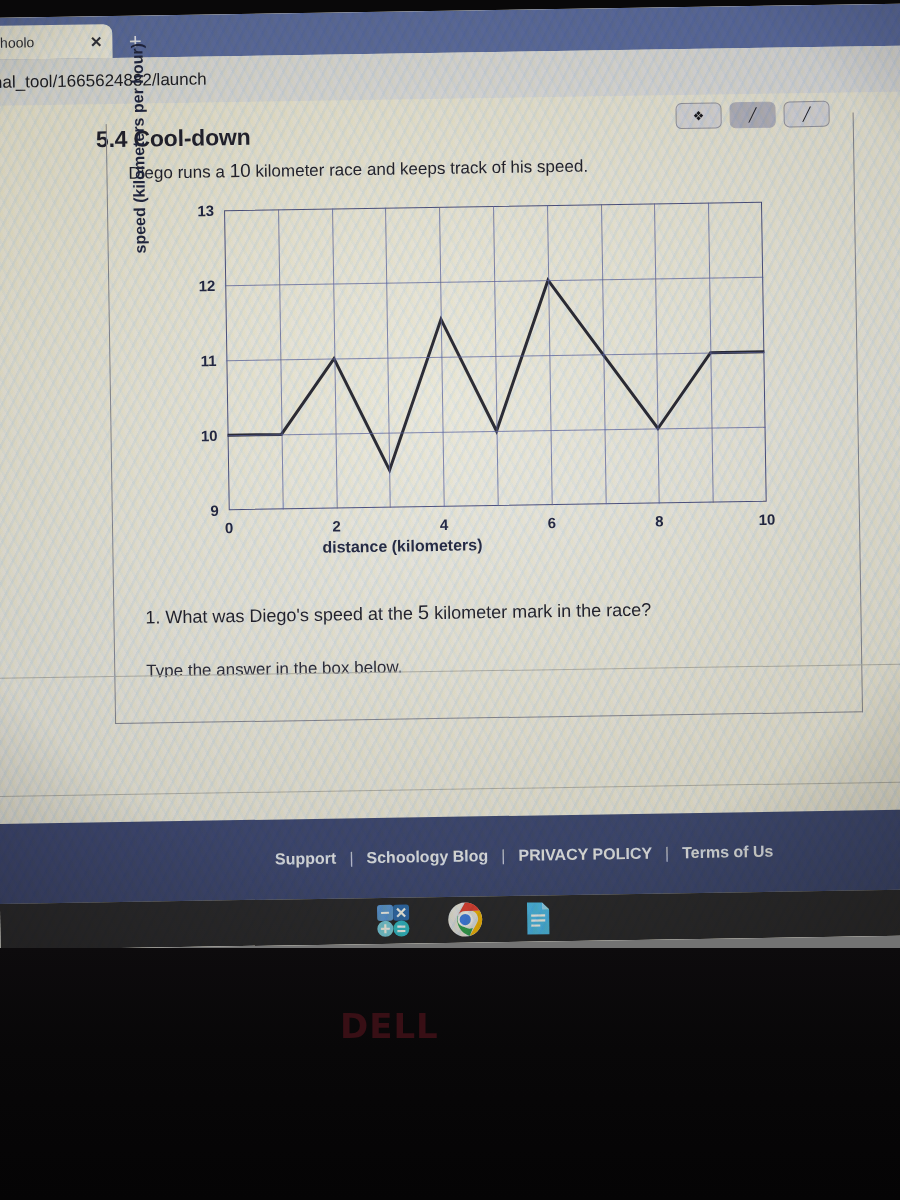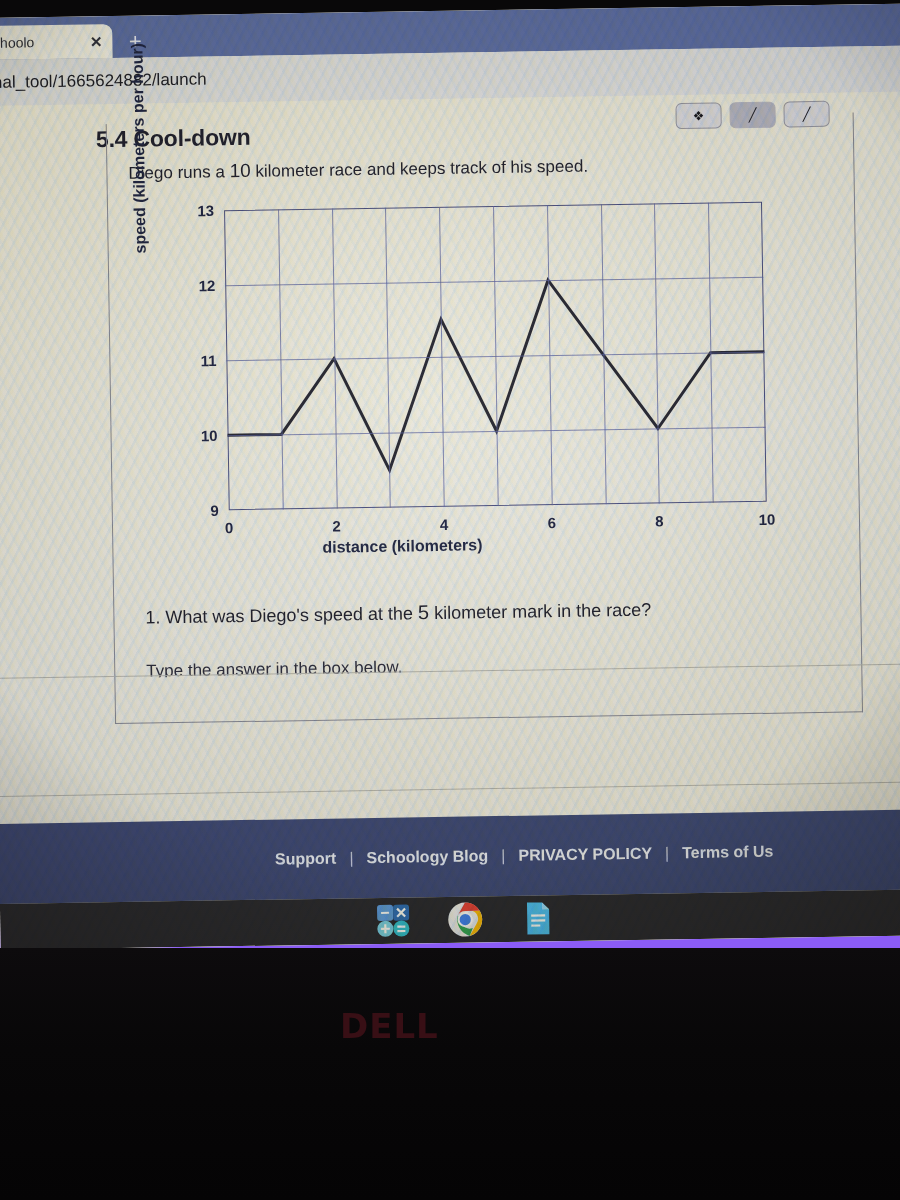--- a/index.html
+++ b/index.html
@@ -11,21 +11,21 @@
     overflow: hidden;
     background: #000000;
     font-family: "Liberation Sans", sans-serif;
   }
 
   
   #photo {
     position: relative;
     width: 900px;
     height: 1200px;
-    background: #8b5cf6;
+    background: #737373;
     overflow: hidden;
   }
 
   
   .bezel-top {
     position: absolute; left: 0; top: 0; width: 900px; height: 22px;
     background: #090809;
   }
   .bezel-bottom {
     position: absolute; left: 0; top: 948px; width: 900px; height: 252px;

